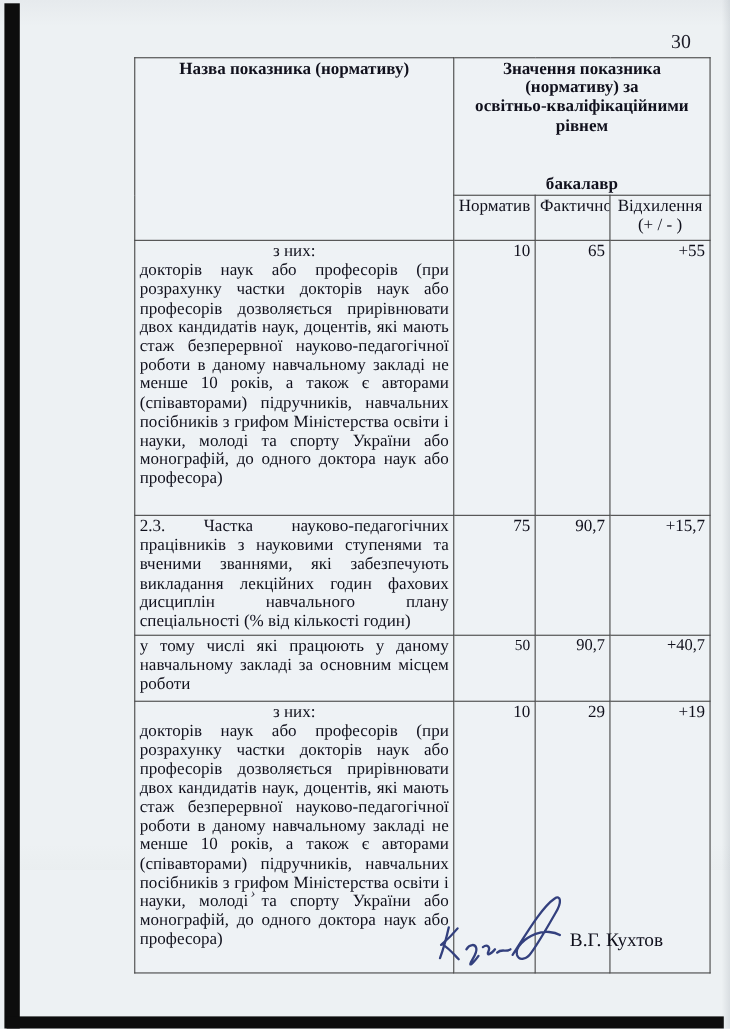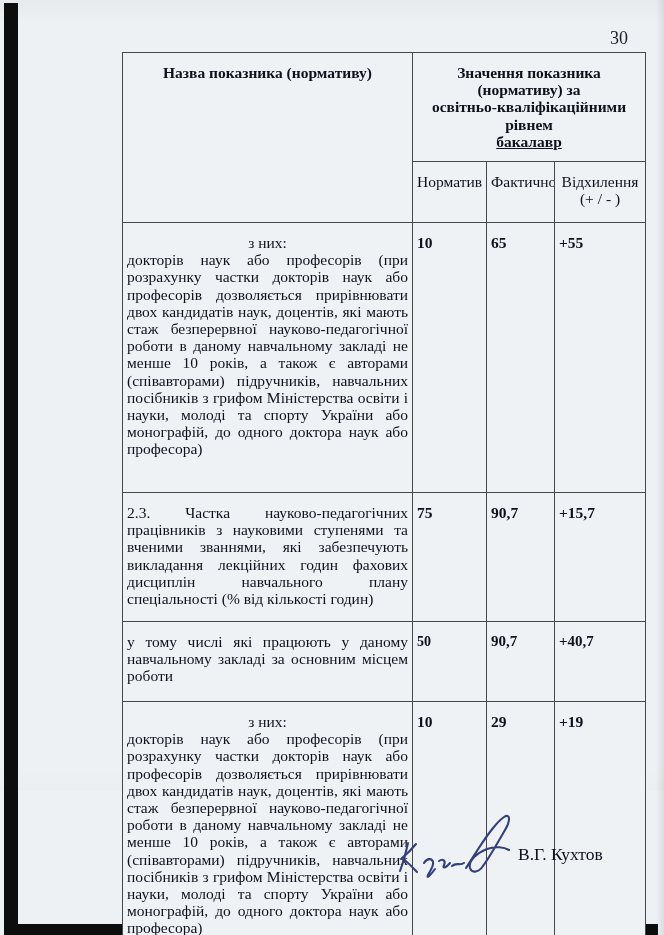--- a/index.html
+++ b/index.html
@@ -24,33 +24,33 @@
   .artifact-dash{position:absolute;left:131px;top:58px;font-size:12px;color:#555;}
   .stray-mark{position:absolute;left:228px;top:804px;font-size:13px;color:#3a3a46;transform:rotate(8deg);}
 
   table.doc{
     position:absolute;left:122px;top:52px;width:523px;
     border-collapse:collapse;table-layout:fixed;
     background:#eef2f5;
   }
   table.doc th,table.doc td{
     border:1px solid #474747;
-    padding:11px 4px;
+    padding:1px 4px;
     font-size:15.5px;
     line-height:17.2px;
     vertical-align:top;
     overflow:hidden;
   }
   th.name-head{vertical-align:middle;text-align:center;font-weight:bold;font-size:15.5px;padding-bottom:26px;}
   th.value-head{height:45px;text-align:center;font-weight:bold;font-size:15.5px;line-height:18px;vertical-align:top;padding-top:3px;}
   th.sub-head{height:38px;text-align:center;font-weight:normal;font-size:15.5px;vertical-align:top;padding-top:4px;}
-  .u{text-decoration:underline;}
+  .u{margin-top:36px;}
   td.name-cell{text-align:justify;}
   td.name-cell .intro{display:block;text-align:center;}
-  td.val-cell{text-align:left;vertical-align:middle;font-size:16.5px;font-weight:bold;}
+  td.val-cell{text-align:right;vertical-align:middle;font-size:16.5px;}
   tr.r1 td{height:247px;}
   tr.r2 td{height:106px;}
   tr.r3 td{height:57px;}
   tr.r4 td{height:244px;}
   tr.r3 td.val-cell{font-size:15px;}
   tr.r3 td.val-norm{font-size:14px;}
 
   .footer-role{position:absolute;left:106px;top:842px;font-size:17.5px;}
   .footer-signer{position:absolute;left:518px;top:844px;font-size:17.5px;}
   .signature{position:absolute;left:392px;top:813px;width:130px;height:84px;}

